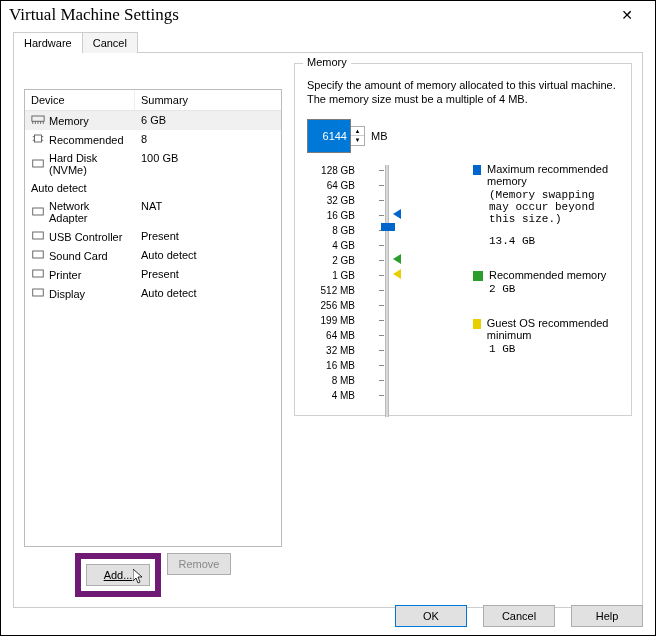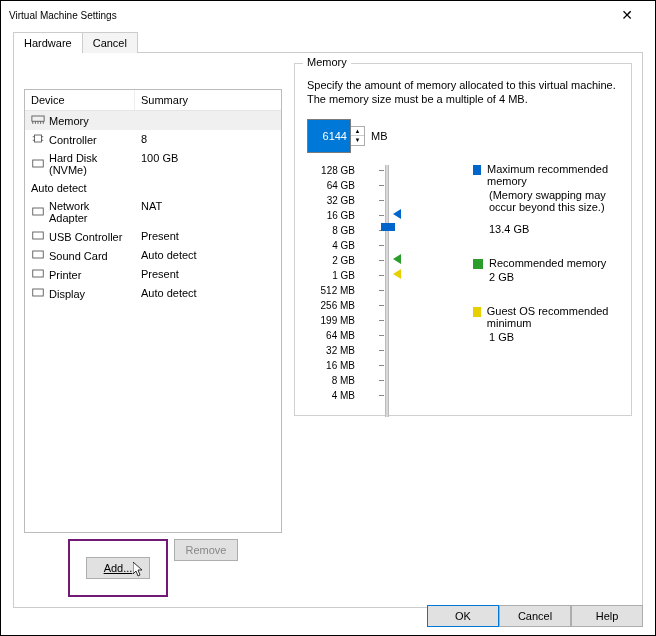--- a/index.html
+++ b/index.html
@@ -1,40 +1,40 @@
 <!DOCTYPE html>
 <html><head>
 <meta charset="utf-8">
 <style>
 * { box-sizing: border-box; font-family: "Segoe UI", Tahoma, sans-serif; font-size: 11px; }
 body { margin: 0; background: #fff; }
 .window { width: 656px; height: 636px; border: 1px solid #000; position: relative; background: #fff; }
 .titlebar { height: 28px; display: flex; align-items: center; padding: 0 8px; }
-.title { flex: 1; font-size: 10px; }
+.title { flex: 1; font-size: 17px; font-family: Liberation Serif, serif; }
 .close-x { width: 40px; text-align: center; font-size: 14px; cursor: default; }
 .body { padding: 2px 12px 12px 12px; }
 .tabs { display: flex; position: relative; top: 1px; z-index: 2; }
 .tab { padding: 4px 10px; border: 1px solid #ccc; border-bottom: none; background: #fff; margin-right: -1px; cursor: default; }
 .tab.active { background: #fff; }
 .tab.inactive { background: #f4f4f4; }
 .panel { border: 1px solid #ccc; padding: 10px; height: 556px; display: flex; gap: 12px; }
 .left { width: 258px; display: flex; flex-direction: column; }
 .device-list { border: 1px solid #bbb; flex: 1; margin-top: 26px; }
 .dl-head { display: flex; border-bottom: 1px solid #e5e5e5; }
 .dl-head .c1 { width: 110px; padding: 4px 6px; border-right: 1px solid #eee; }
 .dl-head .c2 { flex: 1; padding: 4px 6px; }
 .dl-row { display: flex; padding: 1px 0; }
 .dl-row.sel { background: #f0f0f0; }
 .dl-row .c1 { width: 110px; padding: 2px 6px; display: flex; align-items: center; gap: 4px; }
 .dl-row .c2 { flex: 1; padding: 2px 6px; }
 .ico { width: 14px; height: 11px; display: inline-block; }
 .left-btns { display: flex; justify-content: center; gap: 6px; margin-top: 6px; }
 .btn { min-width: 64px; height: 22px; border: 1px solid #adadad; background: #e1e1e1; text-align: center; line-height: 20px; cursor: default; }
 .btn.disabled { color: #888; }
-.add-highlight { border: 2px solid #701a75; padding: 16px; }
+.add-highlight { border: 6px solid #701a75; padding: 5px; }
 .right { flex: 1; }
 .group { border: 1px solid #d0d0d0; padding: 10px 12px 12px 12px; position: relative; }
 .group-label { position: absolute; top: -8px; left: 8px; background: #fff; padding: 0 4px; }
 .desc { margin: 4px 0 12px 0; line-height: 1.3; }
 .mem-row { display: flex; align-items: center; gap: 6px; margin-bottom: 10px; }
 .mem-row .lbl { flex: 1; }
 .spin-wrap { display: flex; align-items: center; }
 .mem-input { width: 44px; height: 20px; border: 1px solid #7a7a7a; background: #0078d7; color: #fff; text-align: right; padding: 16px 3px; }
 .spin { width: 14px; height: 20px; border: 1px solid #adadad; border-left: none; display: flex; flex-direction: column; }
 .spin div { flex: 1; font-size: 6px; text-align: center; line-height: 8px; border-bottom: 1px solid #ccc; }
@@ -49,22 +49,22 @@
 .tri { position: absolute; left: 14px; width: 0; height: 0; border-top: 5px solid transparent; border-bottom: 5px solid transparent; }
 .tri.blue { border-right: 8px solid #0066cc; }
 .tri.green { border-right: 8px solid #2a9d2a; }
 .tri.yellow { border-right: 8px solid #e8d000; }
 .legend { flex: 1; padding-left: 40px; }
 .leg-item { display: flex; gap: 6px; margin-bottom: 2px; }
 .sw { width: 10px; height: 10px; margin-top: 2px; }
 .sw.blue { background: #0066cc; }
 .sw.green { background: #2a9d2a; }
 .sw.yellow { background: #e8d000; }
-.leg-sub { margin-left: 16px; margin-bottom: 10px; }
-.footer { position: absolute; bottom: 8px; right: 12px; display: flex; gap: 0; margin-left: 32px; }
+.leg-sub { margin-left: 16px; margin-bottom: 10px; font-family: Liberation Mono, monospace; }
+.footer { position: absolute; bottom: 8px; right: 12px; display: flex; gap: 16px; margin-left: 32px; }
 .footer .btn { min-width: 72px; }
 .footer .btn.default { border: 1px solid #0078d7; }
 .cursor { position: absolute; width: 12px; height: 16px; pointer-events: none; }
 </style>
 </head>
 <body>
 
 <div class="window">
   <div class="titlebar">
     <span class="title">Virtual Machine Settings</span>
@@ -88,31 +88,32 @@
                   <span><svg class="ico" viewBox="0 0 16 12">
                       <rect x="1" y="2" width="14" height="6" fill="none" stroke="#555"></rect>
                       <line x1="2" y1="8" x2="2" y2="11" stroke="#555"></line>
                       <line x1="5" y1="8" x2="5" y2="11" stroke="#555"></line>
                       <line x1="8" y1="8" x2="8" y2="11" stroke="#555"></line>
                       <line x1="11" y1="8" x2="11" y2="11" stroke="#555"></line>
                       <line x1="14" y1="8" x2="14" y2="11" stroke="#555"></line>
                     </svg></span>
                   <span>Memory</span>
                 </div>
+                <div class="c2">6 GB</div>
               </div>
               <div class="dl-row">
                 <div class="c1">
                   <span><svg class="ico" viewBox="0 0 16 12">
                       <rect x="4" y="2" width="8" height="8" fill="none" stroke="#555"></rect>
                       <line x1="2" y1="4" x2="4" y2="4" stroke="#555"></line>
                       <line x1="2" y1="8" x2="4" y2="8" stroke="#555"></line>
                       <line x1="12" y1="4" x2="14" y2="4" stroke="#555"></line>
                       <line x1="12" y1="8" x2="14" y2="8" stroke="#555"></line>
                     </svg></span>
-                  <span>Controller</span>
+                  <span>Recommended</span>
                 </div>
                 <div class="c2">8</div>
               </div>
               <div class="dl-row">
                 <div class="c1">
                   <span><svg class="ico" viewBox="0 0 16 12">
                       <rect x="2" y="2" width="12" height="8" fill="none" stroke="#555"></rect>
                     </svg></span>
                   <span>Hard Disk (NVMe)</span>
                 </div>

